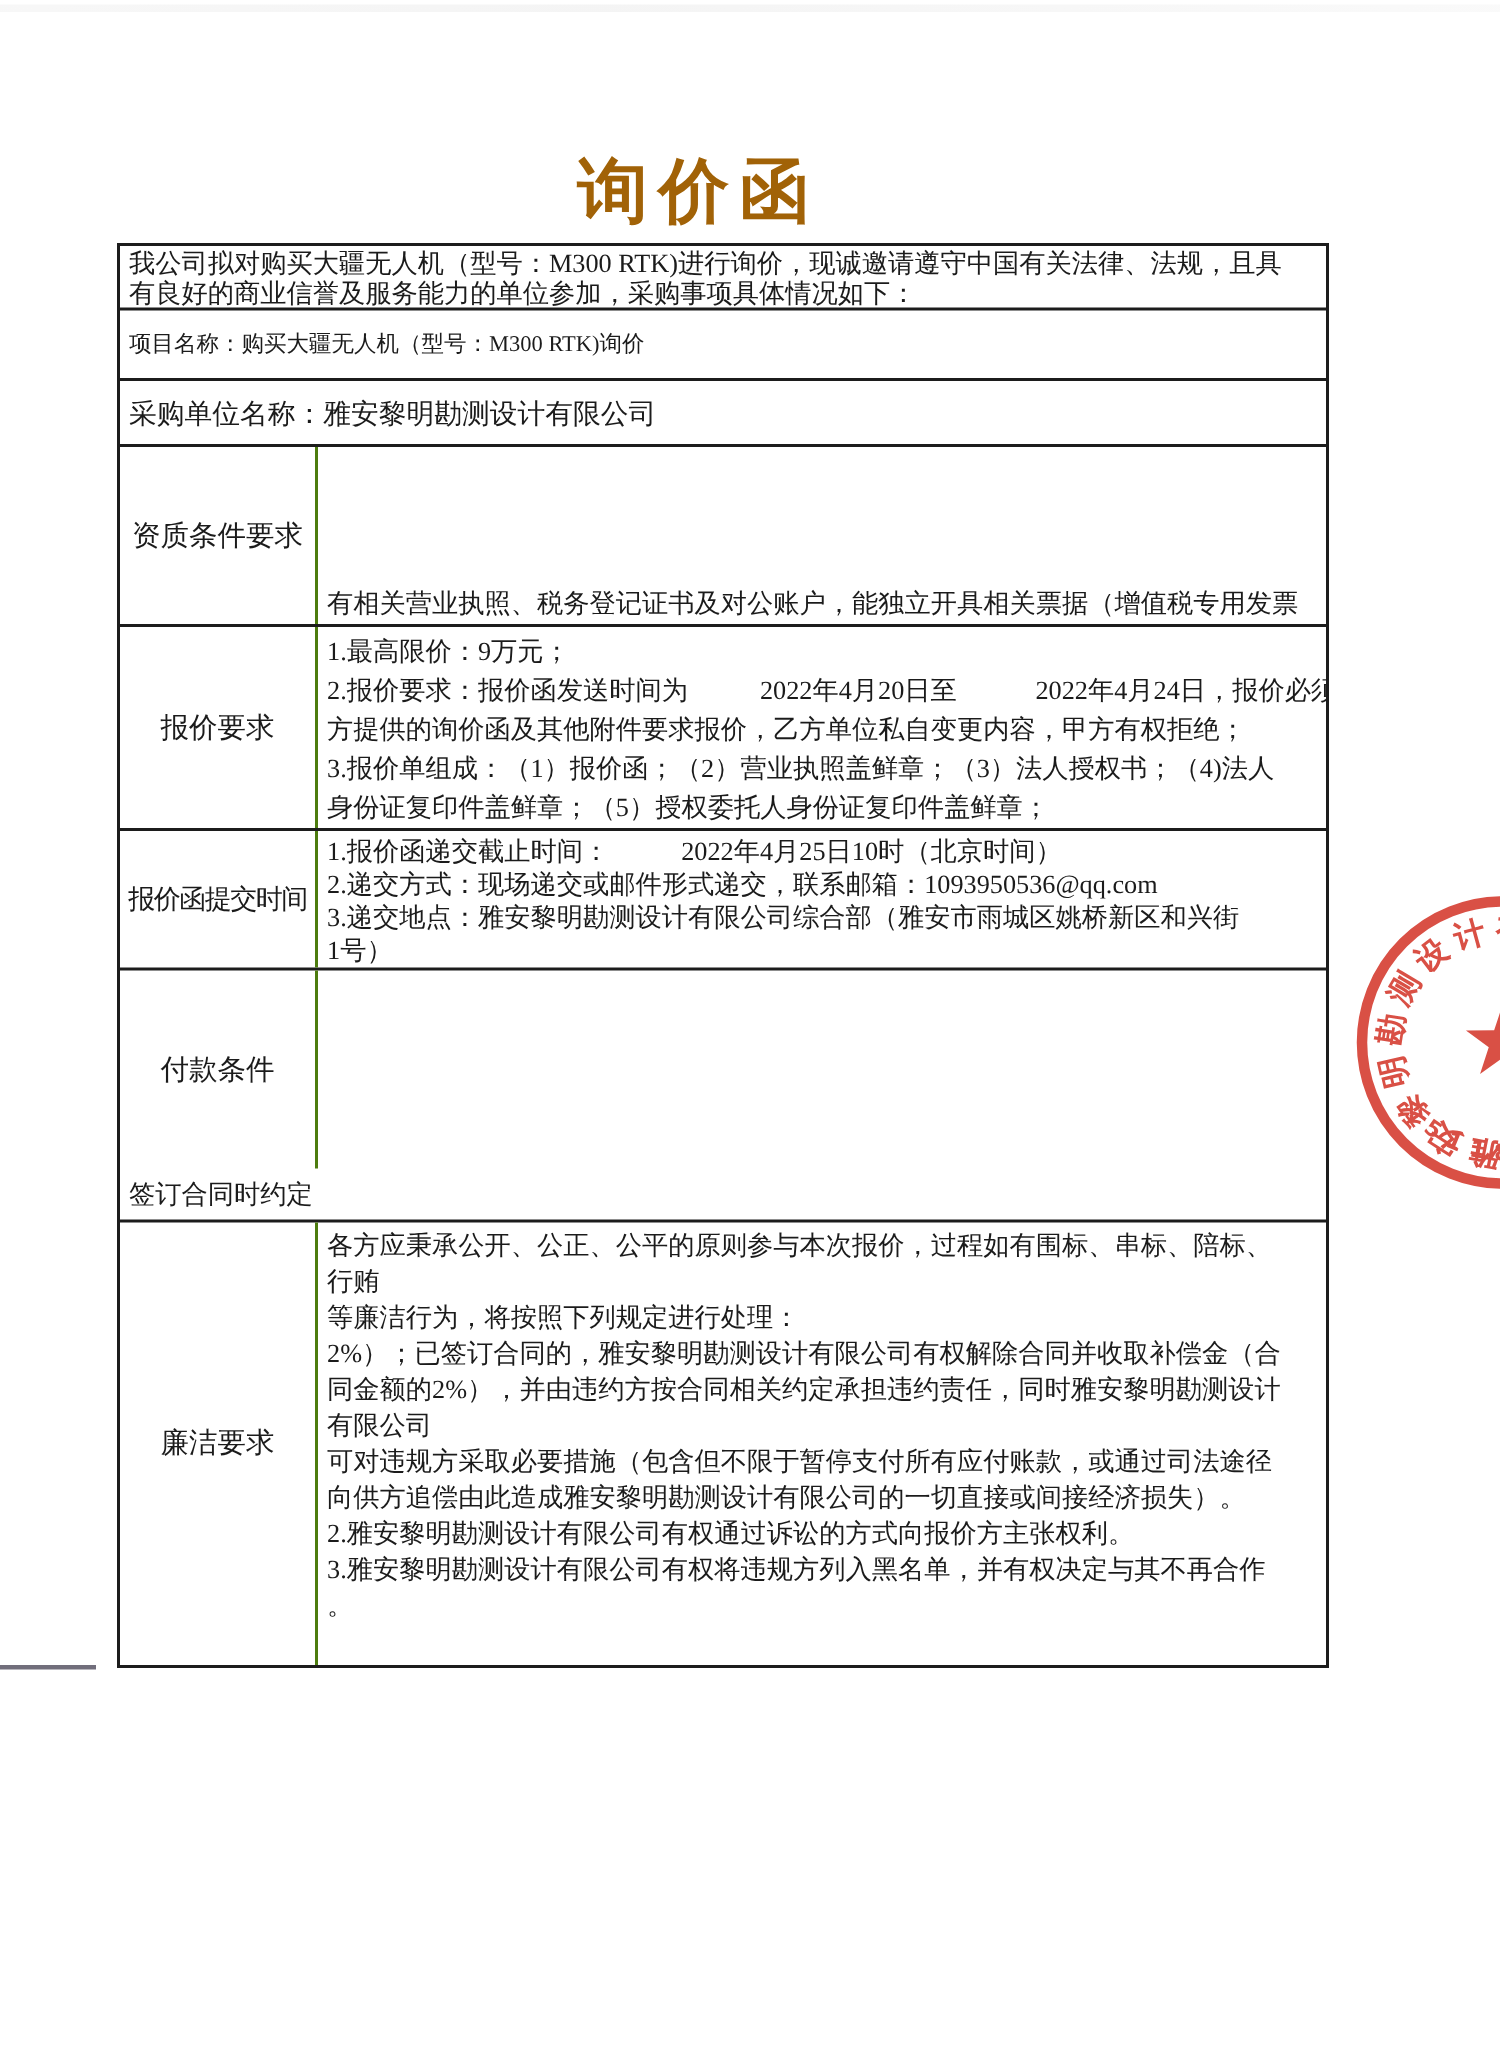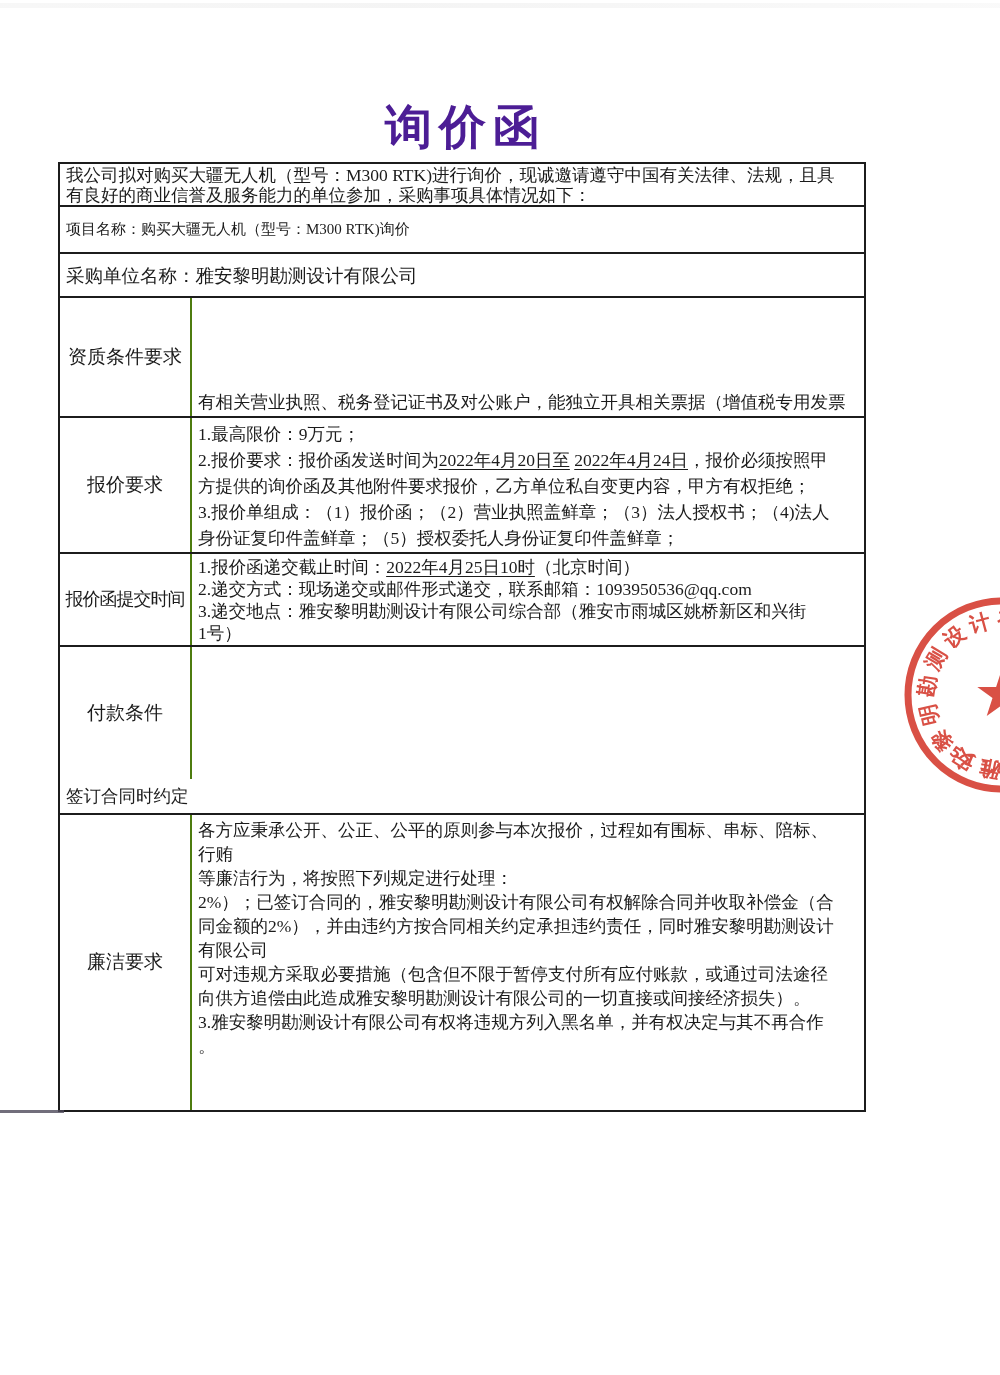--- a/index.html
+++ b/index.html
@@ -6,39 +6,39 @@
   body{
     width:1000px;height:1375px;position:relative;overflow:hidden;
     background:#ffffff;color:#1b1b1b;
     font-family:"Liberation Serif","DejaVu Serif",serif;
   }
   .scan-edge{position:absolute;top:3px;left:0;width:100%;height:5px;
     background:linear-gradient(to right,#f2f2f2,#ededed 40%,#f6f6f6);opacity:.6;}
   .doc-title{
     position:absolute;top:96px;left:62px;width:808px;
     text-align:center;font-size:47px;font-weight:bold;letter-spacing:7px;
-    color:#4c1d95;
+    color:#a16207;
   }
   .inquiry-table{
-    position:absolute;left:58px;top:162px;width:808px;height:950px;
+    position:absolute;left:78px;top:162px;width:808px;height:950px;
     border:2px solid #1c1c1c;box-sizing:border-box;
     display:flex;flex-direction:column;
   }
   .t-row{display:flex;flex-direction:row;box-sizing:border-box;border-bottom:2px solid #1c1c1c;}
   .t-row:last-child{border-bottom:none;}
   .label-cell{
     width:132px;flex:0 0 132px;border-right:2px solid #4d7c0f;box-sizing:border-box;
     display:flex;align-items:center;justify-content:center;
     font-size:19px;text-align:center;white-space:nowrap;overflow:hidden;
   }
   .label-cell.tight{font-size:18px;letter-spacing:-1px;}
   .content-cell{flex:1 1 auto;box-sizing:border-box;padding:2px 2px 2px 6px;
     font-size:17.5px;overflow:hidden;}
   .content-cell .line{white-space:pre;}
-  .u{text-decoration:underline;text-underline-offset:3px;}
+  .u{text-underline-offset:3px;padding-left:48px;}
   
   .row0{height:43px;} .row0 .content-cell{line-height:20px;padding-top:1px;}
   .row1{height:47px;} .row1 .content-cell{display:flex;align-items:center;font-size:15px;}
   .row2{height:45px;} .row2 .content-cell{display:flex;align-items:center;font-size:18.5px;}
   .row3{height:120px;} .row3 .content-cell{display:flex;align-items:flex-end;white-space:nowrap;}
   .row4{height:136px;} .row4 .content-cell{line-height:26px;padding-top:3px;}
   .row5{height:93px;}  .row5 .content-cell{line-height:22px;padding-top:2px;}
   .row6{height:169px;flex-direction:column;} .row6 .content-cell{display:flex;align-items:center;}
   .row7{height:297px;flex:1 1 auto;} .row7 .content-cell{line-height:24px;padding-top:3px;}
   
@@ -120,20 +120,21 @@
       <div class="content-cell">
         <div>
           <div class="line"><span>各方应秉承公开、公正、公平的原则参与本次报价，过程如有围标、串标、陪标、</span></div>
           <div class="line"><span>行贿</span></div>
           <div class="line"><span>等廉洁行为，将按照下列规定进行处理：</span></div>
           <div class="line"><span>2%）；已签订合同的，雅安黎明勘测设计有限公司有权解除合同并收取补偿金（合</span></div>
           <div class="line"><span>同金额的2%），并由违约方按合同相关约定承担违约责任，同时雅安黎明勘测设计</span></div>
           <div class="line"><span>有限公司</span></div>
           <div class="line"><span>可对违规方采取必要措施（包含但不限于暂停支付所有应付账款，或通过司法途径</span></div>
           <div class="line"><span>向供方追偿由此造成雅安黎明勘测设计有限公司的一切直接或间接经济损失）。</span></div>
+          <div class="line"><span>2.雅安黎明勘测设计有限公司有权通过诉讼的方式向报价方主张权利。</span></div>
           <div class="line"><span>3.雅安黎明勘测设计有限公司有权将违规方列入黑名单，并有权决定与其不再合作</span></div>
           <div class="line"><span>。</span></div>
         </div>
       </div>
     </div>
   </div>
 
 <div class="seal">
   <svg width="210" height="210" viewBox="0 0 210 210">
     <g fill="none" stroke="#d4382c">

